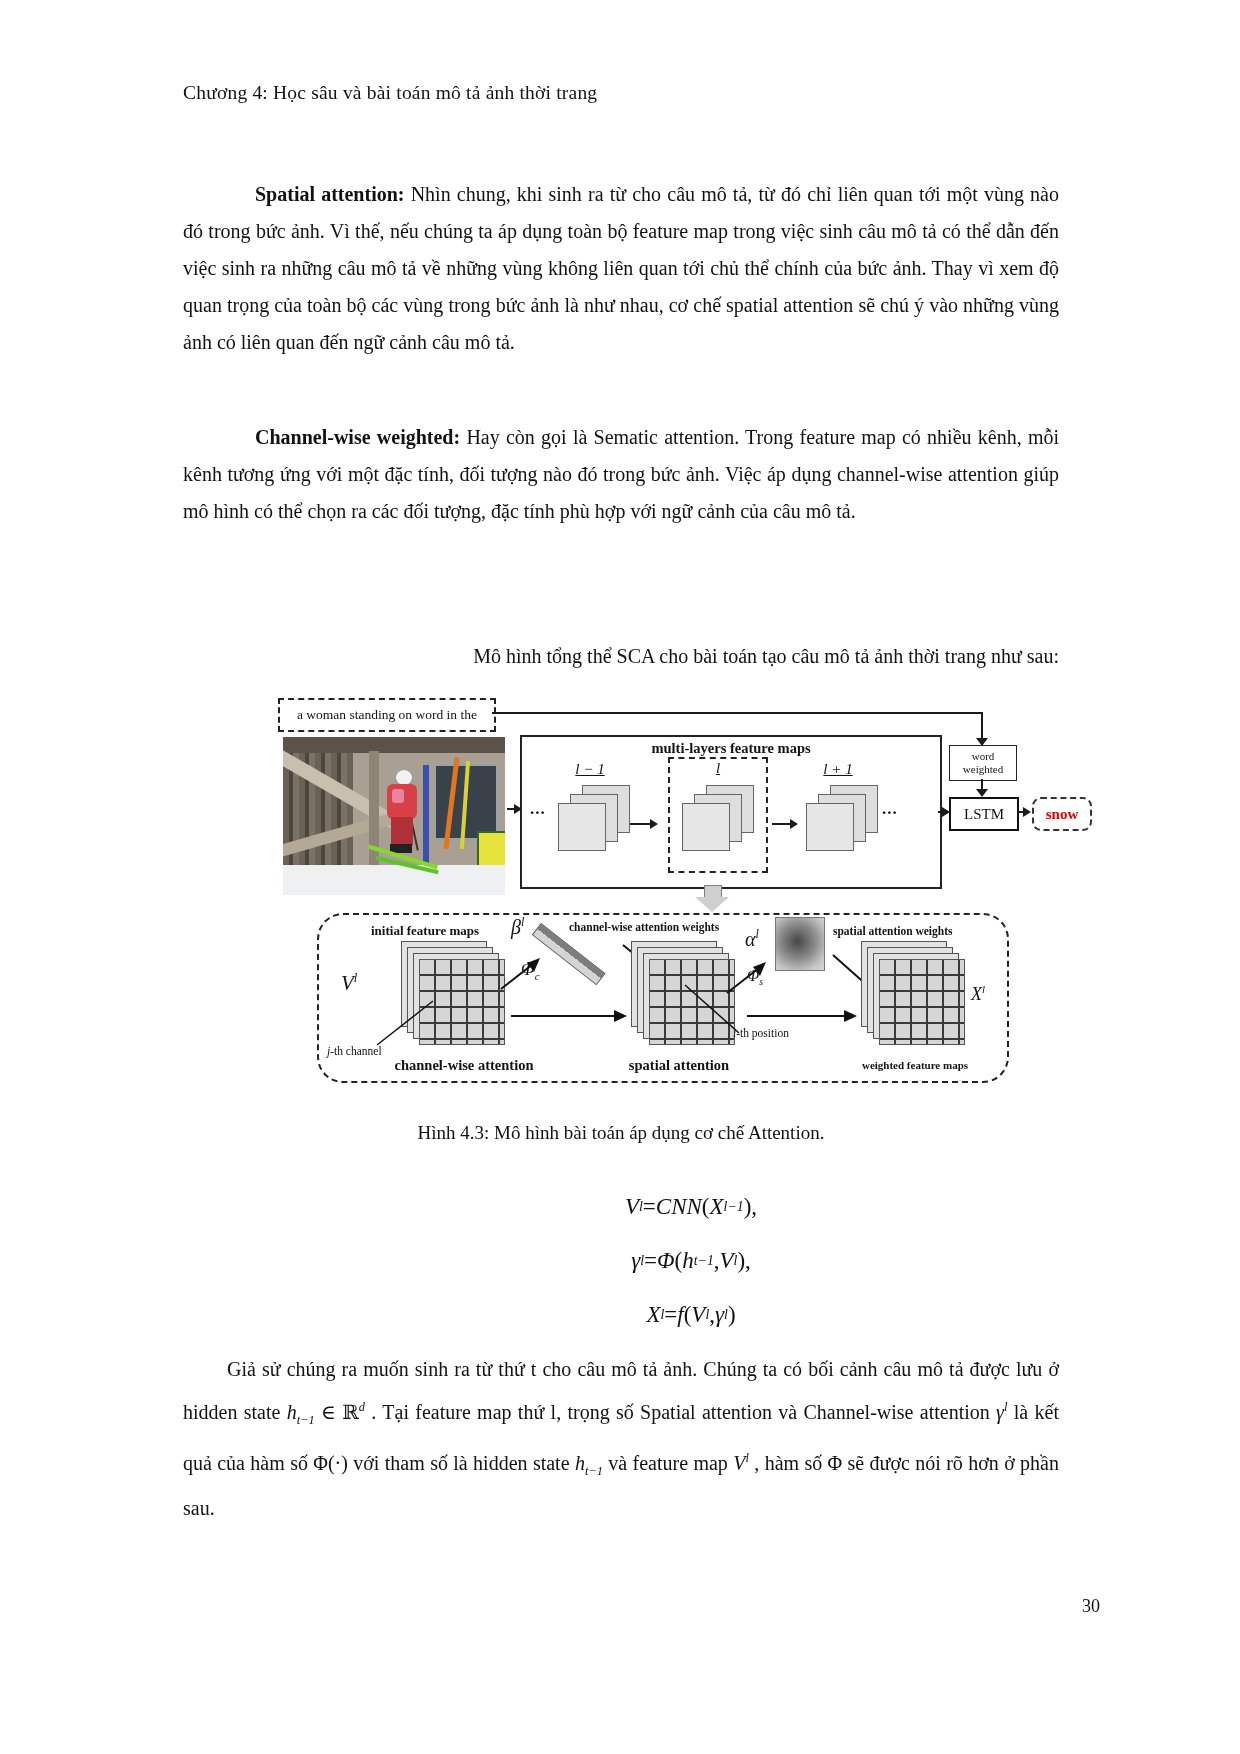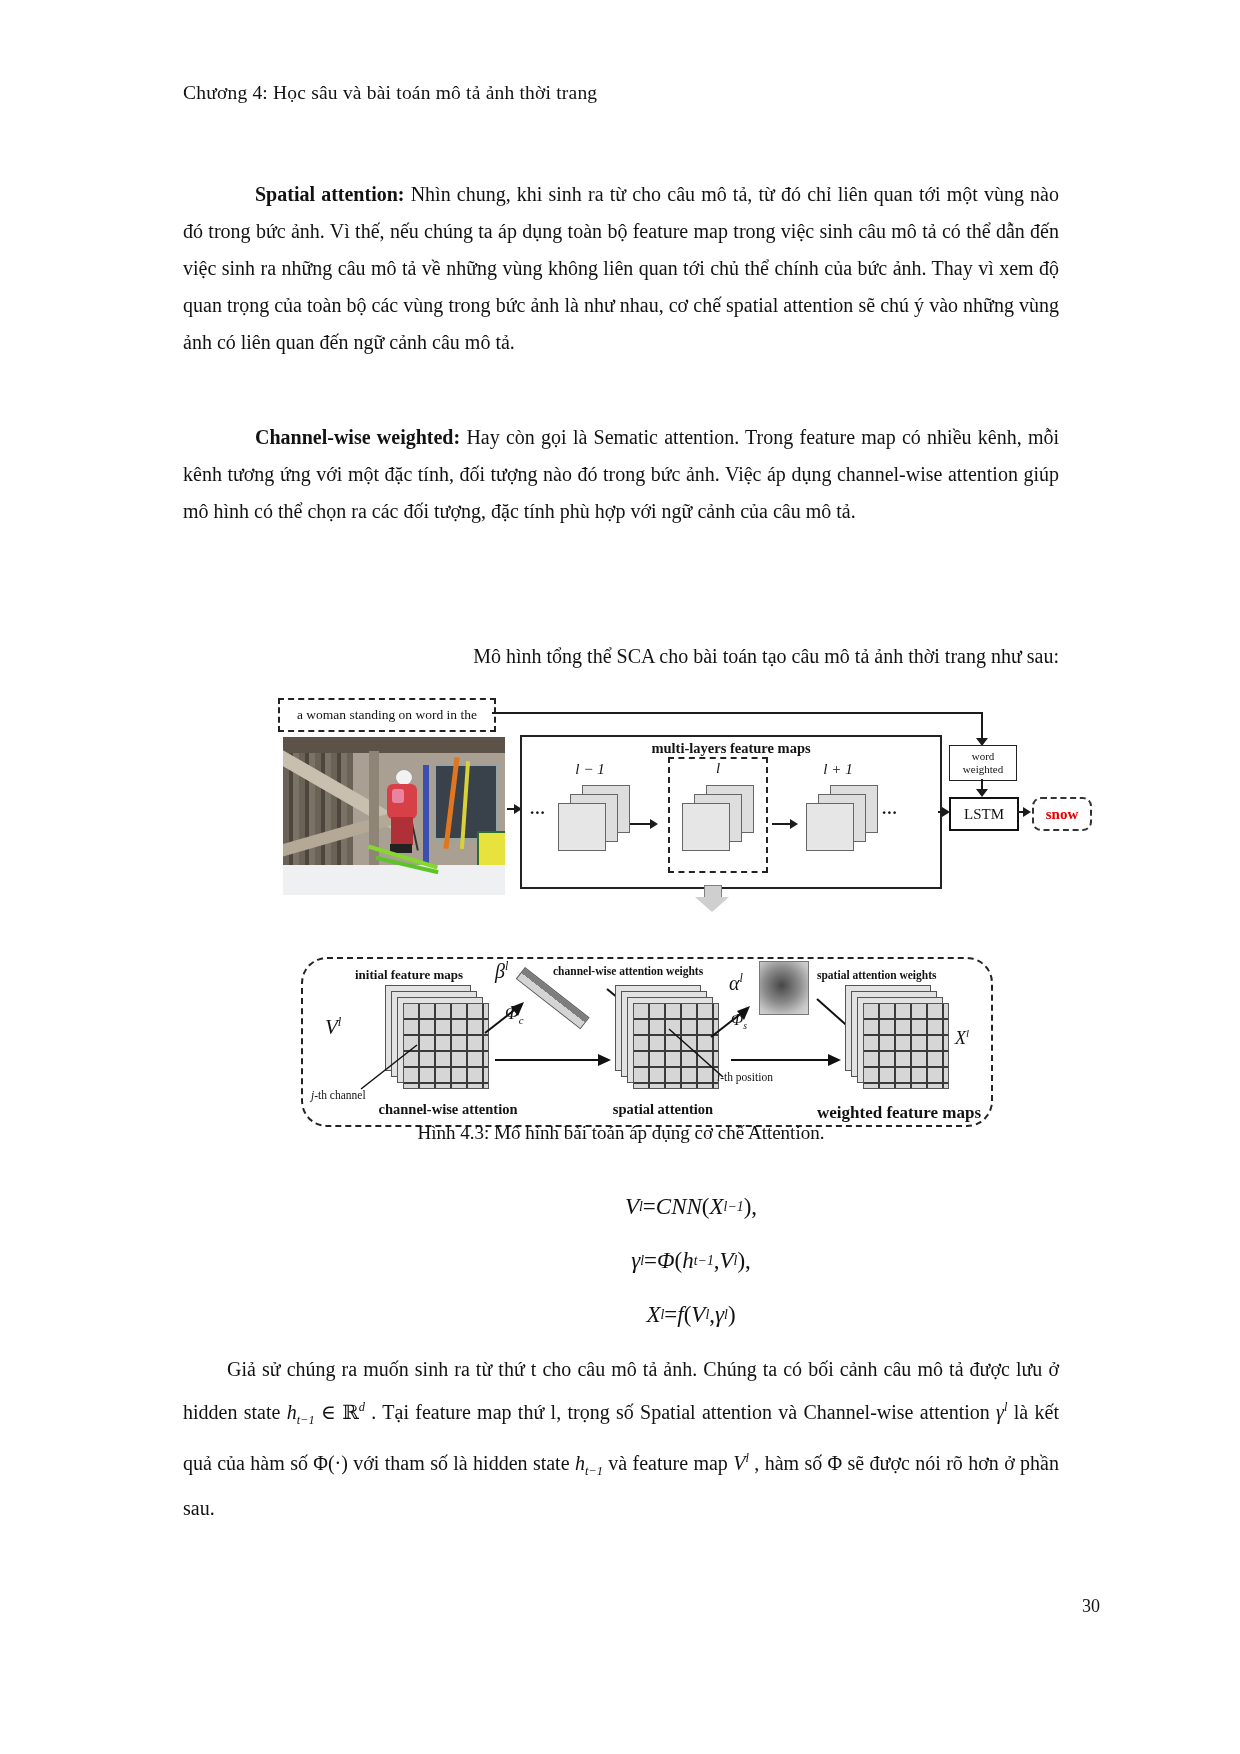--- a/index.html
+++ b/index.html
@@ -30,37 +30,37 @@
   .tri-right { position:absolute; width:0; height:0; border-top:5px solid transparent; border-bottom:5px solid transparent; border-left:8px solid #1b1b1b; }
 
   .sentence-box {
     position:absolute; left:95px; top:3px; width:214px; height:30px;
     border:2px dashed #222; display:flex; align-items:center; justify-content:center;
     font-size:13.5px; background:#fff;
   }
   .big-box { position:absolute; left:337px; top:40px; width:418px; height:150px; border:2px solid #222; background:#fff; }
   .bb-title { position:absolute; top:3px; left:0; width:100%; text-align:center; font-weight:bold; font-size:14.5px; }
   .dots { position:absolute; font-weight:bold; font-size:17px; letter-spacing:1px; }
-  .mini-label { position:absolute; width:76px; text-align:center; font-style:italic; font-size:15px; }
+  .mini-label { position:absolute; width:76px; text-align:center; font-style:italic; font-size:15px;text-decoration:underline; }
   .mini-stack { position:absolute; width:72px; height:66px; }
   .mini-sheet { position:absolute; width:46px; height:46px; background:#dedede; border:1px solid #666; }
   .dashed-sub { position:absolute; left:146px; top:20px; width:96px; height:112px; border:2px dashed #222; }
 
   .we-box { position:absolute; left:766px; top:50px; width:66px; height:34px; border:1.5px solid #222;
     display:flex; flex-direction:column; align-items:center; justify-content:center; font-size:11px; line-height:1.2; }
   .lstm-box { position:absolute; left:766px; top:102px; width:66px; height:30px; border:2px solid #111;
     display:flex; align-items:center; justify-content:center; font-size:15px; }
   .snow-box { position:absolute; left:849px; top:102px; width:56px; height:30px; border:2px dashed #333; border-radius:9px;
     display:flex; align-items:center; justify-content:center; font-size:15px; font-weight:bold; color:#e50000; }
 
   .hollow-rect { position:absolute; left:521px; top:190px; width:16px; height:11px; background:#cfcfcf; border:1px solid #808080; }
   .hollow-tri { position:absolute; left:512px; top:202px; width:0; height:0;
     border-left:17px solid transparent; border-right:17px solid transparent; border-top:15px solid #cfcfcf; }
 
-  .dashed-container { position:absolute; left:118px; top:218px; width:688px; height:166px; border:2.5px dashed #222; border-radius:26px;margin-top:44px; }
+  .dashed-container { position:absolute; left:134px; top:218px; width:688px; height:166px; border:2.5px dashed #222; border-radius:26px; }
   .blabel { position:absolute; font-weight:bold; font-size:11.5px; white-space:nowrap; }
   .bcap { position:absolute; font-weight:bold; font-size:14.5px; text-align:center; white-space:nowrap; }
   .small-note { position:absolute; font-size:11.5px; white-space:nowrap; }
   .sym { position:absolute; font-size:20px; font-style:italic; }
   .sym sup, .sym sub { font-size:60%; }
   .bstack { position:absolute; width:102px; height:102px; }
   .bsheet { position:absolute; width:84px; height:84px; background:#e2e2e2; border:1px solid #555; }
   .grid-sheet {
     background-color:#d6d6d6;
     background-image:
@@ -246,21 +246,21 @@
         <polygon points="110,7 97,1 97,13" fill="#111"></polygon>
       </svg>
 
     <div class="bstack" style="left:542px;top:26px">
       <div class="bsheet" style="left:0;top:0"></div>
       <div class="bsheet" style="left:6px;top:6px"></div>
       <div class="bsheet" style="left:12px;top:12px"></div>
       <div class="bsheet grid-sheet" style="left:18px;top:18px"></div>
     </div>
     <div class="sym" style="left:652px;top:68px;font-size:18px;font-weight:normal"><span class="it">X</span><sup>l</sup></div>
-    <div class="bcap" style="left:512px;top:144px;width:168px;font-size:17px">weighted feature maps</div>
+    <div class="bcap" style="left:512px;top:144px;width:168px;font-size:11px">weighted feature maps</div>
   </div>
 </div>
 
 <div class="caption">Hình 4.3: Mô hình bài toán áp dụng cơ chế Attention.</div>
 
 <div class="equations">
   <div class="eq">
       <span class="it">V</span>
       <sup>l</sup>
       <span> = </span>

